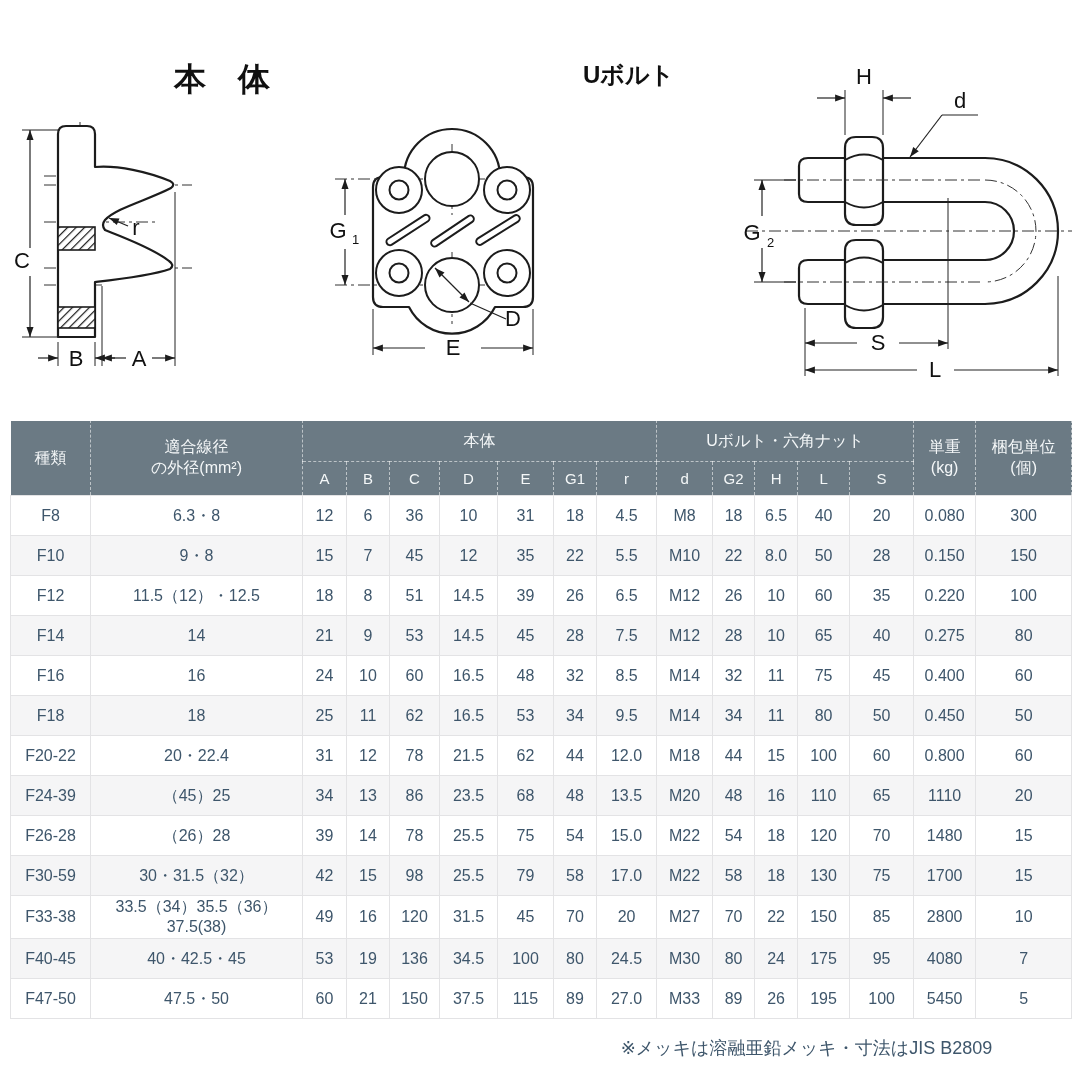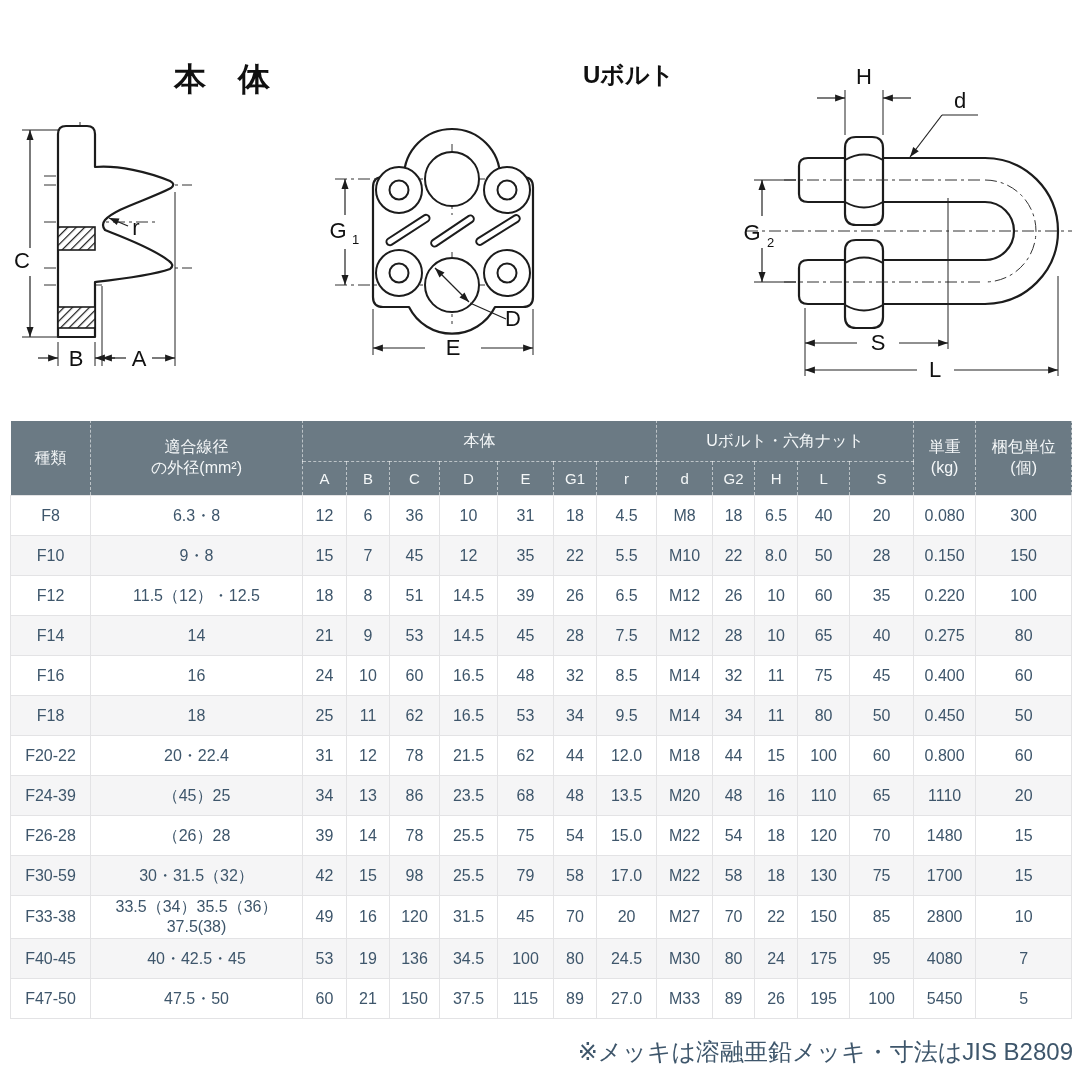--- a/index.html
+++ b/index.html
@@ -39,21 +39,21 @@
   table.spec tr.h2 th{height:33px;font-size:15px;}
   table.spec td{
     border:1px solid #e3e3e5;color:#3e566b;font-size:16px;
     text-align:center;vertical-align:middle;height:37px;padding:1px 2px;line-height:1.25;
   }
   table.spec tbody tr:nth-child(even){background:#f5f5f6;}
   table.spec tbody tr:nth-child(odd){background:#ffffff;}
   
   .footnote{
     position:absolute;left:540px;top:1036px;width:533px;
-    text-align:right;font-size:24px;color:#3e566b;
+    text-align:center;font-size:18px;color:#3e566b;
   }
 </style>
 </head>
 <body>
 
 <div class="diagram-area">
 
   <div class="dg-title body">本　体</div>
   <div class="dg-title ubolt"><span>Uボルト</span><br></div>
 

